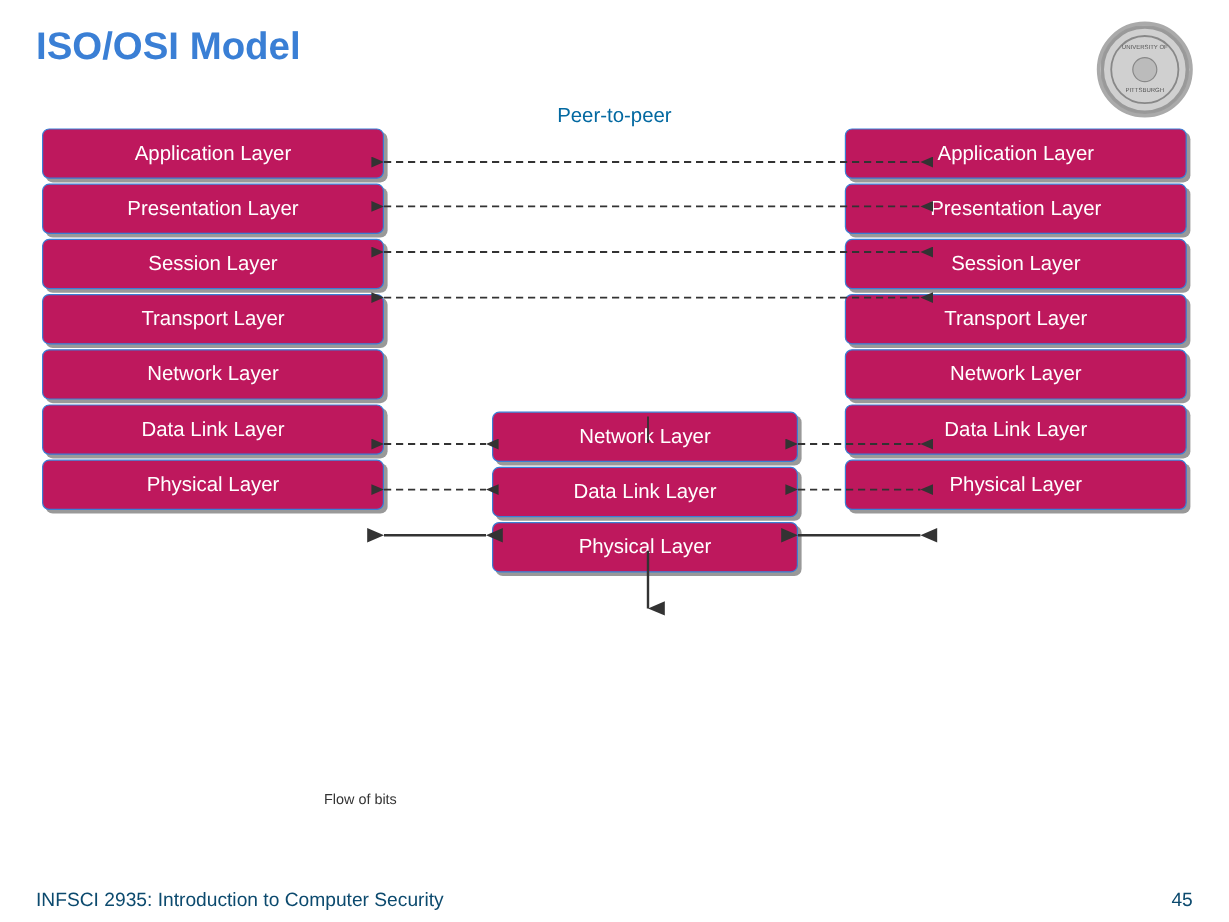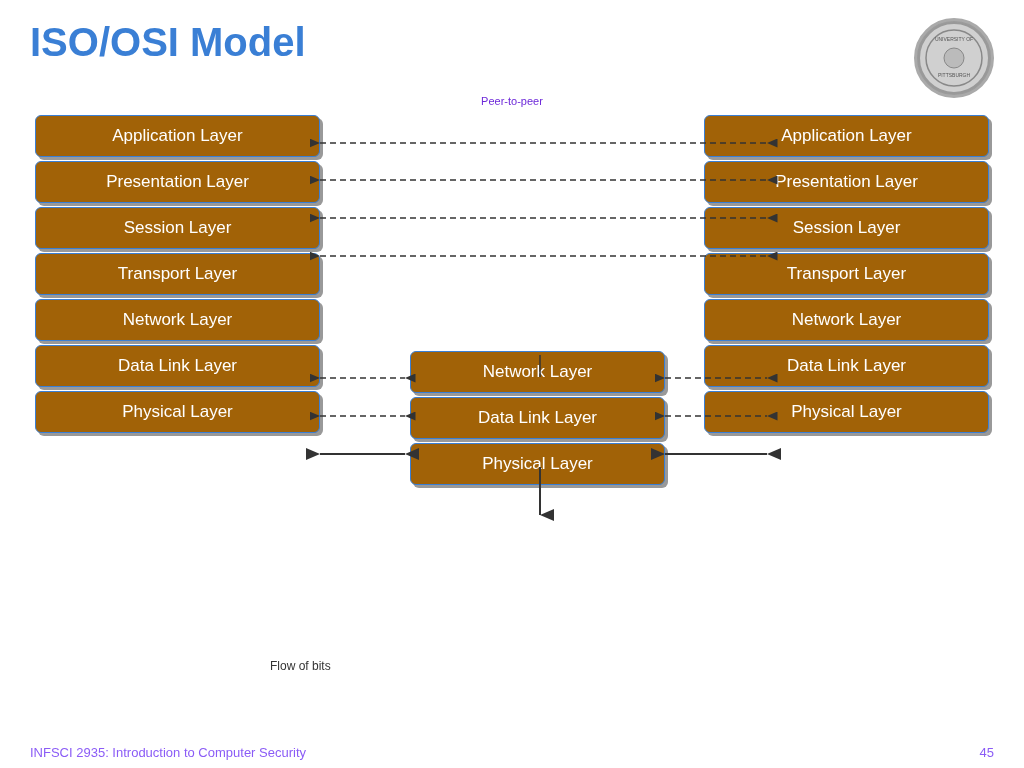--- a/index.html
+++ b/index.html
@@ -14,21 +14,21 @@
 
     .slide {
       width: 1024px;
       height: 768px;
       background: white;
       position: relative;
       padding: 20px 30px 10px 30px;
     }
 
     .title {
-      font-size: 40px;
+      font-size: 32px;
       color: #3a7fd5;
       font-weight: bold;
     }
 
     .logo {
       position: absolute;
       top: 18px;
       right: 30px;
       width: 80px;
       height: 80px;
@@ -75,40 +75,40 @@
       position: absolute;
       right: 5px;
       top: 40px;
       width: 285px;
       display: flex;
       flex-direction: column;
       gap: 4px;
     }
 
     .layer-box {
-      background: #a16207;
+      background: #be185d;
       border: 1px solid #3a7fd5;
       border-radius: 6px;
       color: white;
       font-size: 17px;
       font-weight: 500;
       text-align: center;
       padding: 10px 5px;
       position: relative;
       box-shadow: 3px 3px 0px #999;
     }
 
     
     .peer-label {
       position: absolute;
       top: 20px;
       left: 50%;
       transform: translateX(-50%);
-      font-size: 11px;
-      color: #6d28d9;
+      font-size: 17px;
+      color: #0369a1;
       white-space: nowrap;
     }
 
     
     .arrows-svg {
       position: absolute;
       top: 0;
       left: 0;
       width: 100%;
       height: 100%;
@@ -117,22 +117,22 @@
 
     .footer {
       position: absolute;
       bottom: 8px;
       left: 0;
       right: 0;
       display: flex;
       justify-content: space-between;
       align-items: center;
       padding: 0 30px;
-      font-size: 13px;
-      color: #8b5cf6;
+      font-size: 16px;
+      color: #0c4a6e;
     }
 
     .flow-label {
       position: absolute;
       bottom: 95px;
       left: 270px;
       font-size: 12px;
       color: #333;
       font-weight: 500;
     }

